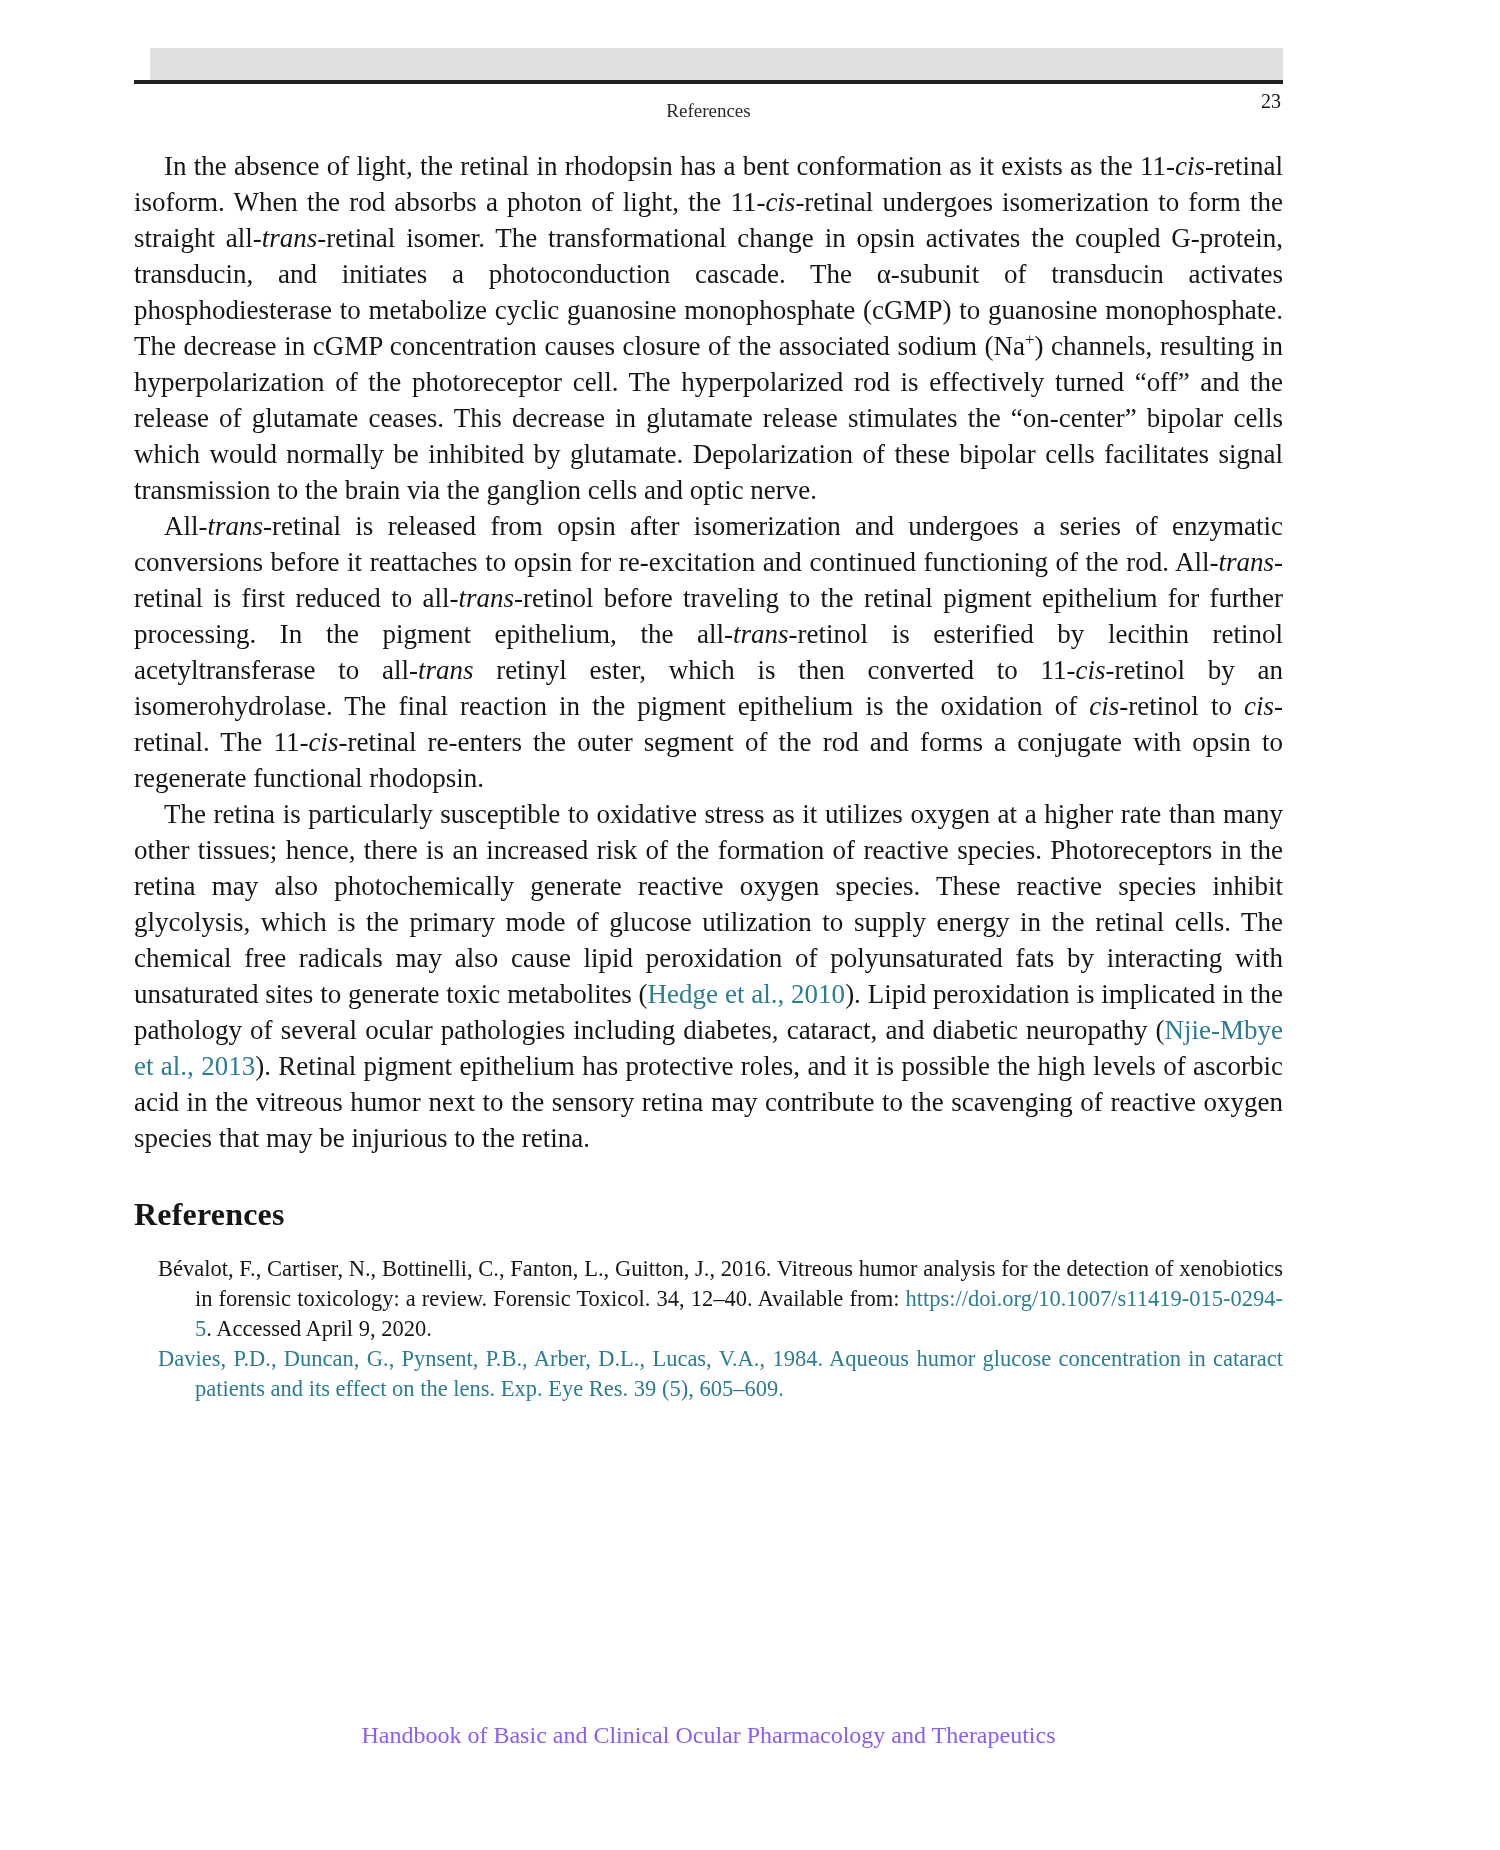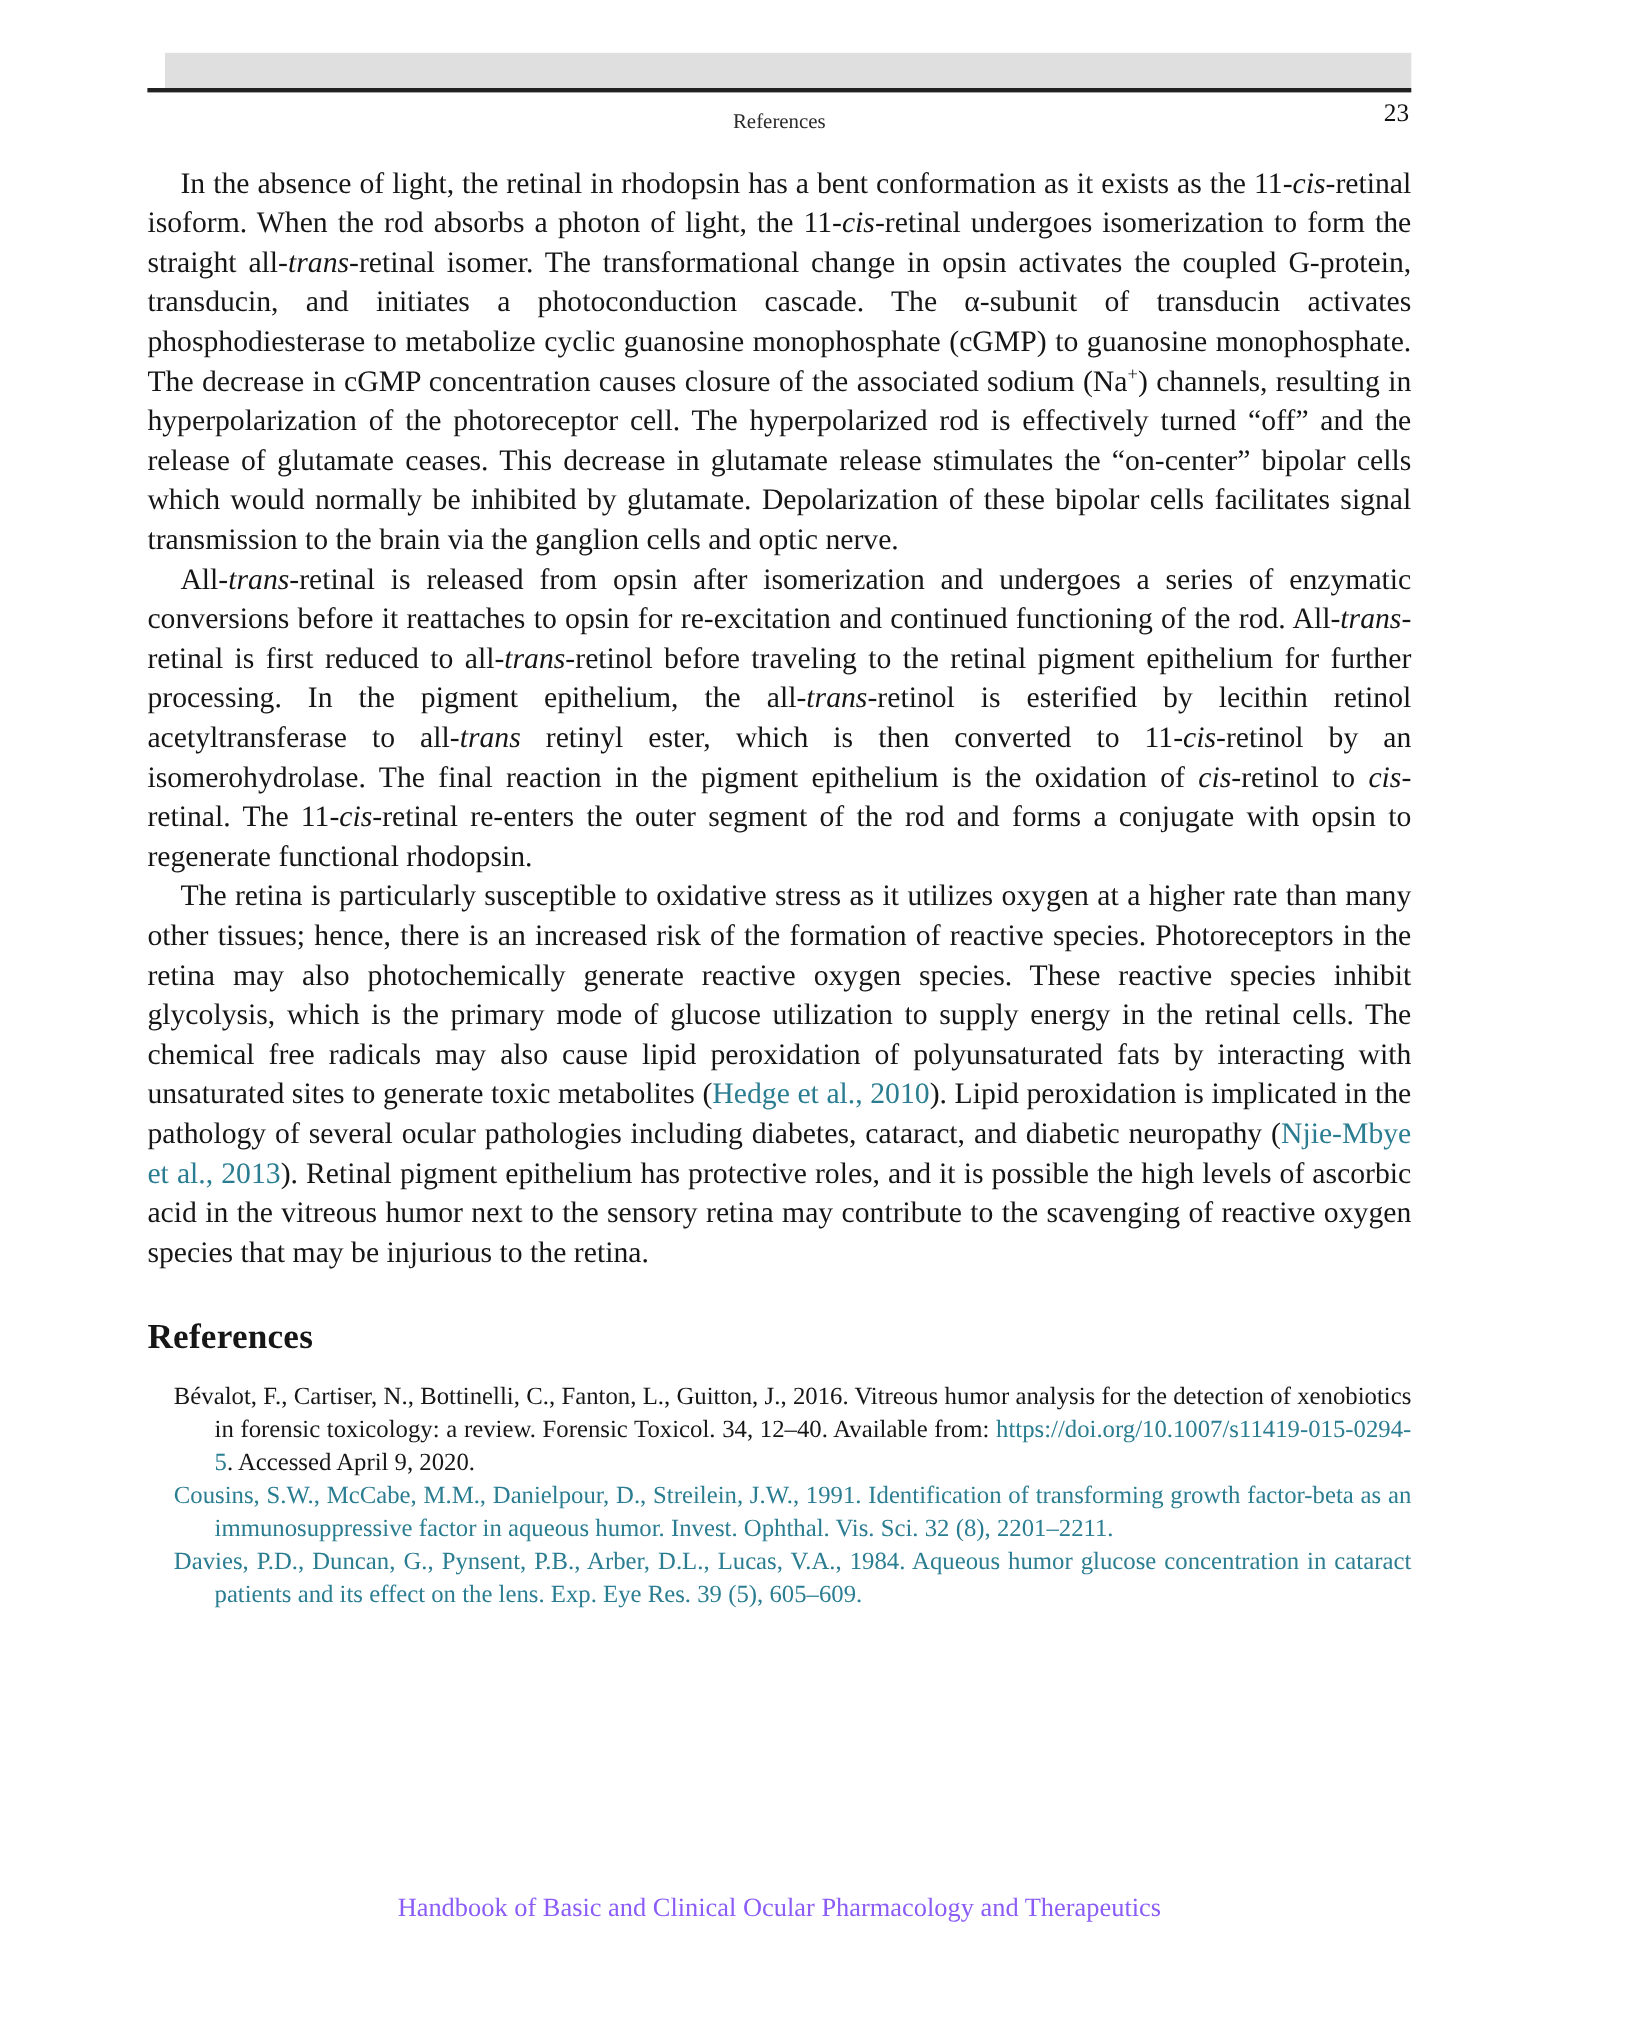--- a/index.html
+++ b/index.html
@@ -10,21 +10,21 @@
     color: var(--text-color, #161616);
     -webkit-font-smoothing: antialiased;
   }
   .page { position: relative; width: 1500px; height: 1850px; overflow: hidden; }
   .content { position: absolute; left: 134px; top: 0; width: 1149px; }
 
   .header-bar { margin-top: 48px; margin-left: 16px; height: 32px; background: var(--bar-color, #dfdfdf); }
   .header-rule { height: 4px; background: var(--rule-color, #212121); }
   .header-row { position: relative; height: 64px; }
   .running-header { text-align: center; font-size: 19px; padding-top: 16px; color: #2a2a2a; }
-  .page-number { position: absolute; right: 2px; top: 6px; font-size: 23px; color: #111; }
+  .page-number { position: absolute; right: 2px; top: 6px; font-size: 20px; color: #111; }
 
   .body-text { font-size: 27px; line-height: 36px; text-align: justify; }
   .para { margin: 0; }
   .indent { text-indent: 30px; }
 
   .section-heading {
     font-size: 30px; font-weight: bold; margin: 34px 0 18px 0;
     text-align: left; text-indent: 0; letter-spacing: 0.2px;
   }
   .refs-heading {
@@ -62,20 +62,19 @@
       <p class="para indent"><span>In the absence of light, the retinal in rhodopsin has a bent conformation as it exists as the 11-</span><em>cis</em><span>-retinal isoform. When the rod absorbs a photon of light, the 11-</span><em>cis</em><span>-retinal undergoes isomerization to form the straight all-</span><em>trans</em><span>-retinal isomer. The transformational change in opsin activates the coupled G-protein, transducin, and initiates a photoconduction cascade. The α-subunit of transducin activates phosphodiesterase to metabolize cyclic guanosine monophosphate (cGMP) to guanosine monophosphate. The decrease in cGMP concentration causes closure of the associated sodium (Na</span><sup>+</sup><span>) channels, resulting in hyperpolarization of the photoreceptor cell. The hyperpolarized rod is effectively turned “off” and the release of glutamate ceases. This decrease in glutamate release stimulates the “on-center” bipolar cells which would normally be inhibited by glutamate. Depolarization of these bipolar cells facilitates signal transmission to the brain via the ganglion cells and optic nerve.</span></p>
       <p class="para indent"><span>All-</span><em>trans</em><span>-retinal is released from opsin after isomerization and undergoes a series of enzymatic conversions before it reattaches to opsin for re-excitation and continued functioning of the rod. All-</span><em>trans</em><span>-retinal is first reduced to all-</span><em>trans</em><span>-retinol before traveling to the retinal pigment epithelium for further processing. In the pigment epithelium, the all-</span><em>trans</em><span>-retinol is esterified by lecithin retinol acetyltransferase to all-</span><em>trans</em><span> retinyl ester, which is then converted to 11-</span><em>cis</em><span>-retinol by an isomerohydrolase. The final reaction in the pigment epithelium is the oxidation of </span><em>cis</em><span>-retinol to </span><em>cis</em><span>-retinal. The 11-</span><em>cis</em><span>-retinal re-enters the outer segment of the rod and forms a conjugate with opsin to regenerate functional rhodopsin.</span></p>
 
 
       <p class="para indent"><span>The retina is particularly susceptible to oxidative stress as it utilizes oxygen at a higher rate than many other tissues; hence, there is an increased risk of the formation of reactive species. Photoreceptors in the retina may also photochemically generate reactive oxygen species. These reactive species inhibit glycolysis, which is the primary mode of glucose utilization to supply energy in the retinal cells. The chemical free radicals may also cause lipid peroxidation of polyunsaturated fats by interacting with unsaturated sites to generate toxic metabolites (</span><a class="link" href="#">Hedge et al., 2010</a><span>). Lipid peroxidation is implicated in the pathology of several ocular pathologies including diabetes, cataract, and diabetic neuropathy (</span><a class="link" href="#">Njie-Mbye et al., 2013</a><span>). Retinal pigment epithelium has protective roles, and it is possible the high levels of ascorbic acid in the vitreous humor next to the sensory retina may contribute to the scavenging of reactive oxygen species that may be injurious to the retina.</span></p>
 
       <h2 class="refs-heading">References</h2>
 
       <div class="refs">
         <p class="ref-entry"><span>Bévalot, F., Cartiser, N., Bottinelli, C., Fanton, L., Guitton, J., 2016. Vitreous humor analysis for the detection of xenobiotics in forensic toxicology: a review. Forensic Toxicol. 34, 12–40. Available from: </span><a class="link" href="#">https://doi.org/10.1007/s11419-015-0294-5</a><span>. Accessed April 9, 2020.</span></p>
-        <p class="ref-entry"><a class="link" href="#">Cousins, S.W., McCabe, M.M., Danielpour, D., Streilein, J.W., 1991. Identification of transforming growth factor-beta as an immunosuppressive factor in aqueous humor. Invest. Ophthal. Vis. Sci. 32 (8), 2201–2211.</a></p>
         <p class="ref-entry"><a class="link" href="#">Davies, P.D., Duncan, G., Pynsent, P.B., Arber, D.L., Lucas, V.A., 1984. Aqueous humor glucose concentration in cataract patients and its effect on the lens. Exp. Eye Res. 39 (5), 605–609.</a></p>
       </div>
     </div>
   </div>
 
   <div class="footer">Handbook of Basic and Clinical Ocular Pharmacology and Therapeutics</div>
 </div>
 
 </body></html>

